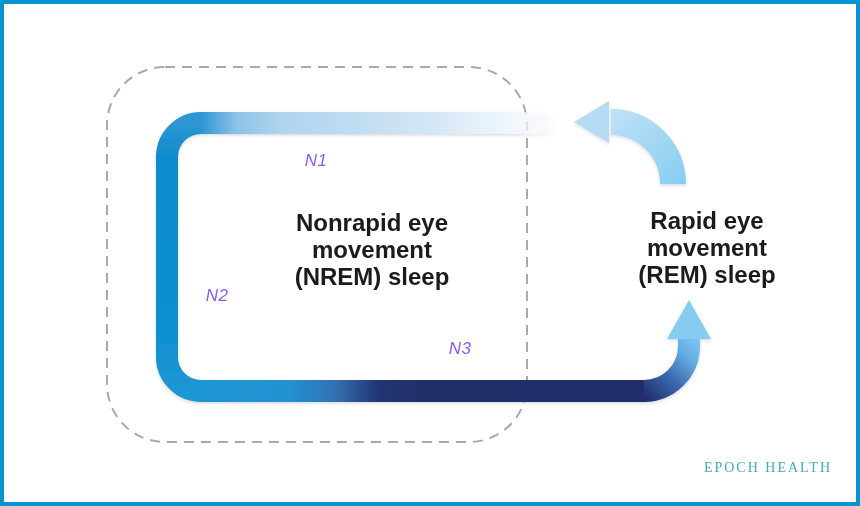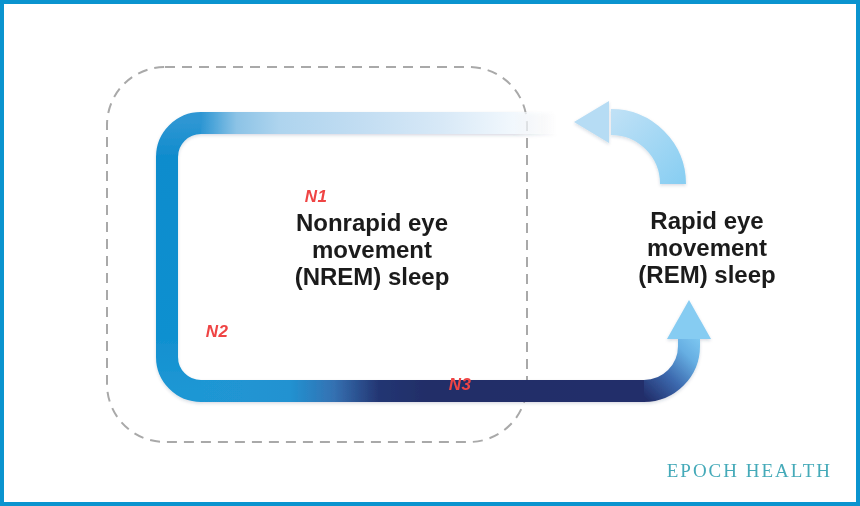--- a/index.html
+++ b/index.html
@@ -22,31 +22,30 @@
     color: #1b1b1b;
     font-size: 24px;
     font-weight: 600;
     line-height: 27px;
   }
   .stage {
     position: absolute;
     transform: translate(-50%, -50%);
     font-style: italic;
     font-size: 17px;
-    font-weight: 700;
-    color: #ef4444;
+    font-weight: 400;
+    color: #8b5cf6;
     letter-spacing: 0.5px;
-    margin-top: 36px;
   }
   .brand {
     position: absolute;
     right: 24px;
     top: 456px;
     font-family: "Liberation Serif", serif;
-    font-size: 19px;
+    font-size: 14px;
     letter-spacing: 2px;
     color: #45aab9;
   }
 </style>
 </head>
 <body>
 
 <div class="frame">
 
   <svg width="860" height="506" viewBox="0 0 860 506">

